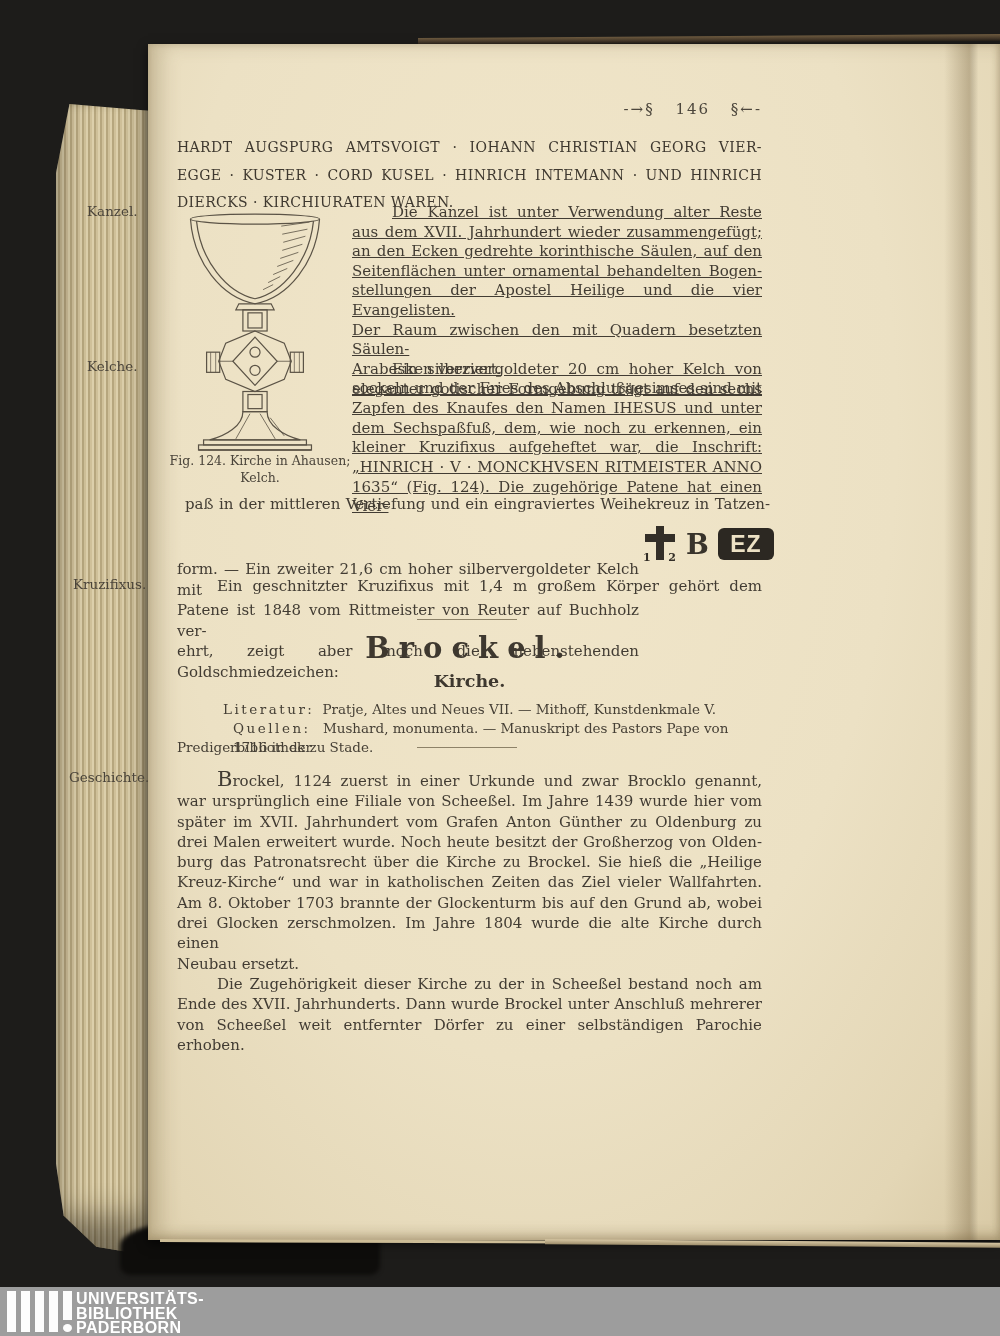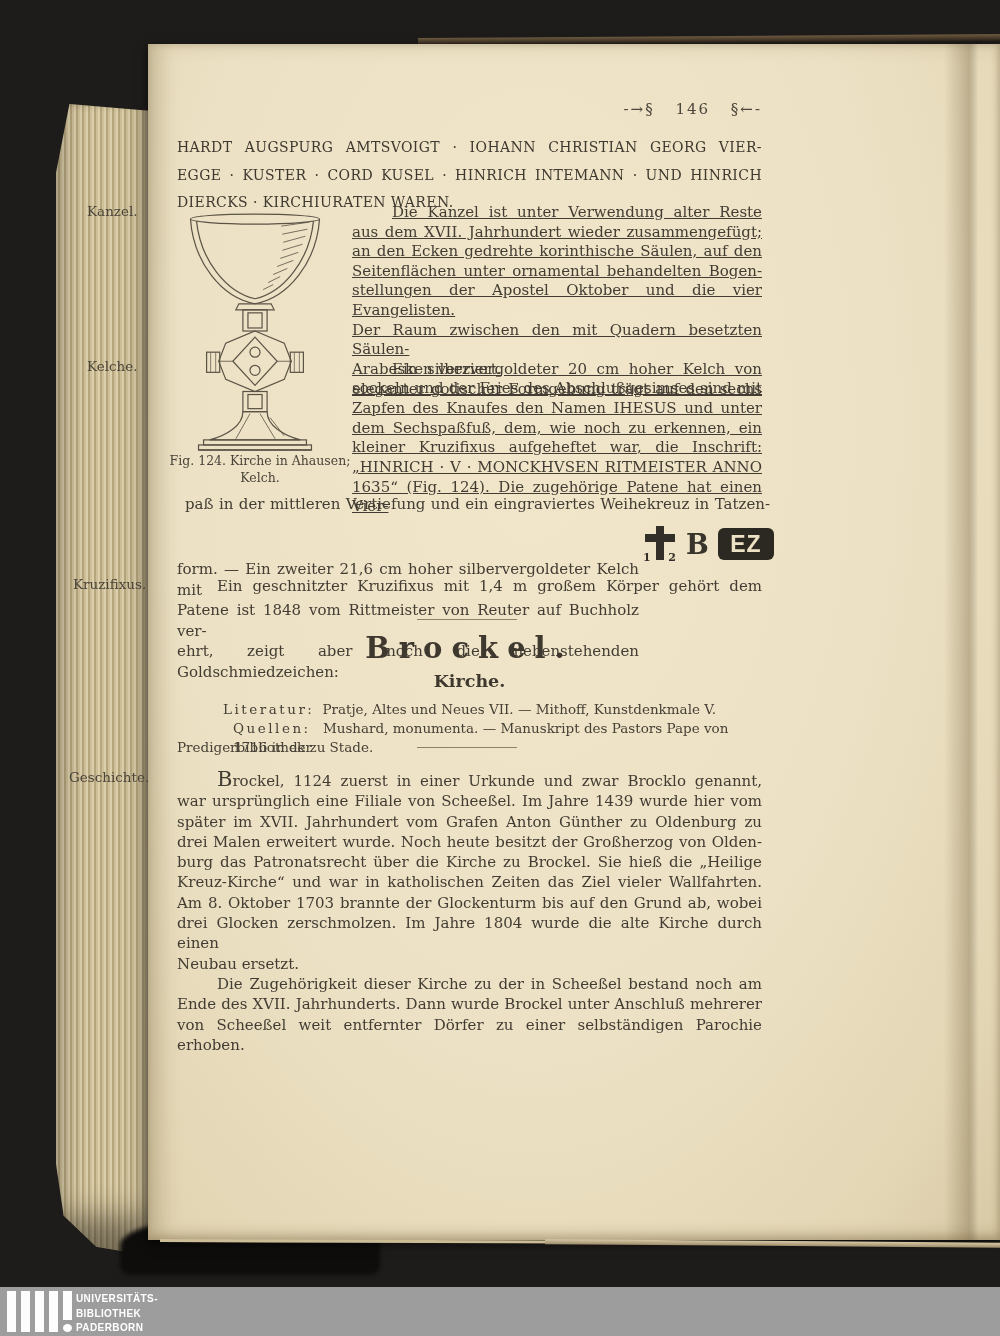--- a/index.html
+++ b/index.html
@@ -64,21 +64,21 @@
   
   .fig{stroke:#5b5346;fill:none;stroke-width:1.2;}
   
   .banner{position:absolute;left:0;top:1287px;width:1000px;height:49px;background:#9d9d9d;}
   .bars{position:absolute;left:7px;top:4px;display:flex;gap:5px;height:41px;}
   .bar{width:9px;height:41px;background:#fdfdfd;}
   .bar-excl{width:9px;height:41px;position:relative;}
   .bar-excl .b{position:absolute;top:0;left:0;width:9px;height:29px;background:#fdfdfd;}
   .bar-excl .d{position:absolute;bottom:0;left:0;width:9px;height:8px;border-radius:50%;background:#fdfdfd;}
   .banner-text{position:absolute;left:76px;top:5px;color:#ffffff;font-family:"Liberation Sans",sans-serif;
-           font-weight:700;font-size:10px;line-height:14.5px;letter-spacing:0.4px;}
+           font-weight:700;font-size:16px;line-height:14.5px;letter-spacing:0.4px;}
 </style>
 </head>
 <body>
 
 <div class="stage">
 
   <div class="cover-strip"></div>
   <div class="top-cover-edge"></div>
   <div class="fore-edges"></div>
   <div class="page-shadow-bl"></div>
@@ -141,21 +141,21 @@
     <div class="abs caption" style="top:452px;left:-12px;">
       <div>Fig. 124.  Kirche in Ahausen;</div>
       <div>Kelch.</div>
     </div>
 
     <div class="abs bodytext p-col indent" style="top:203px;left:175px;">
         <div class="tline">Die Kanzel ist unter Verwendung alter Reste</div>
         <div class="tline">aus dem XVII. Jahrhundert wieder zusammengefügt;</div>
         <div class="tline">an den Ecken gedrehte korinthische Säulen, auf den</div>
         <div class="tline">Seitenflächen unter ornamental behandelten Bogen-</div>
-        <div class="tline">stellungen der Apostel Oktober und die vier Evangelisten.</div>
+        <div class="tline">stellungen der Apostel Heilige und die vier Evangelisten.</div>
         <div class="tline">Der Raum zwischen den mit Quadern besetzten Säulen-</div>
         <div class="tline tlast">Arabesken verziert.</div>
         <div class="tline">sockeln und der Fries des Abschlußgesimses sind mit</div>
       </div>
     <div class="abs bodytext p-col indent last-justify" style="top:360px;left:175px;">
         <div class="tline">Ein silbervergoldeter 20 cm hoher Kelch von</div>
         <div class="tline">eleganter gotischer Formgebung trägt auf den sechs</div>
         <div class="tline">Zapfen des Knaufes den Namen IHESUS und unter</div>
         <div class="tline">dem Sechspaßfuß, dem, wie noch zu erkennen, ein</div>
         <div class="tline">kleiner Kruzifixus aufgeheftet war, die Inschrift:</div>

